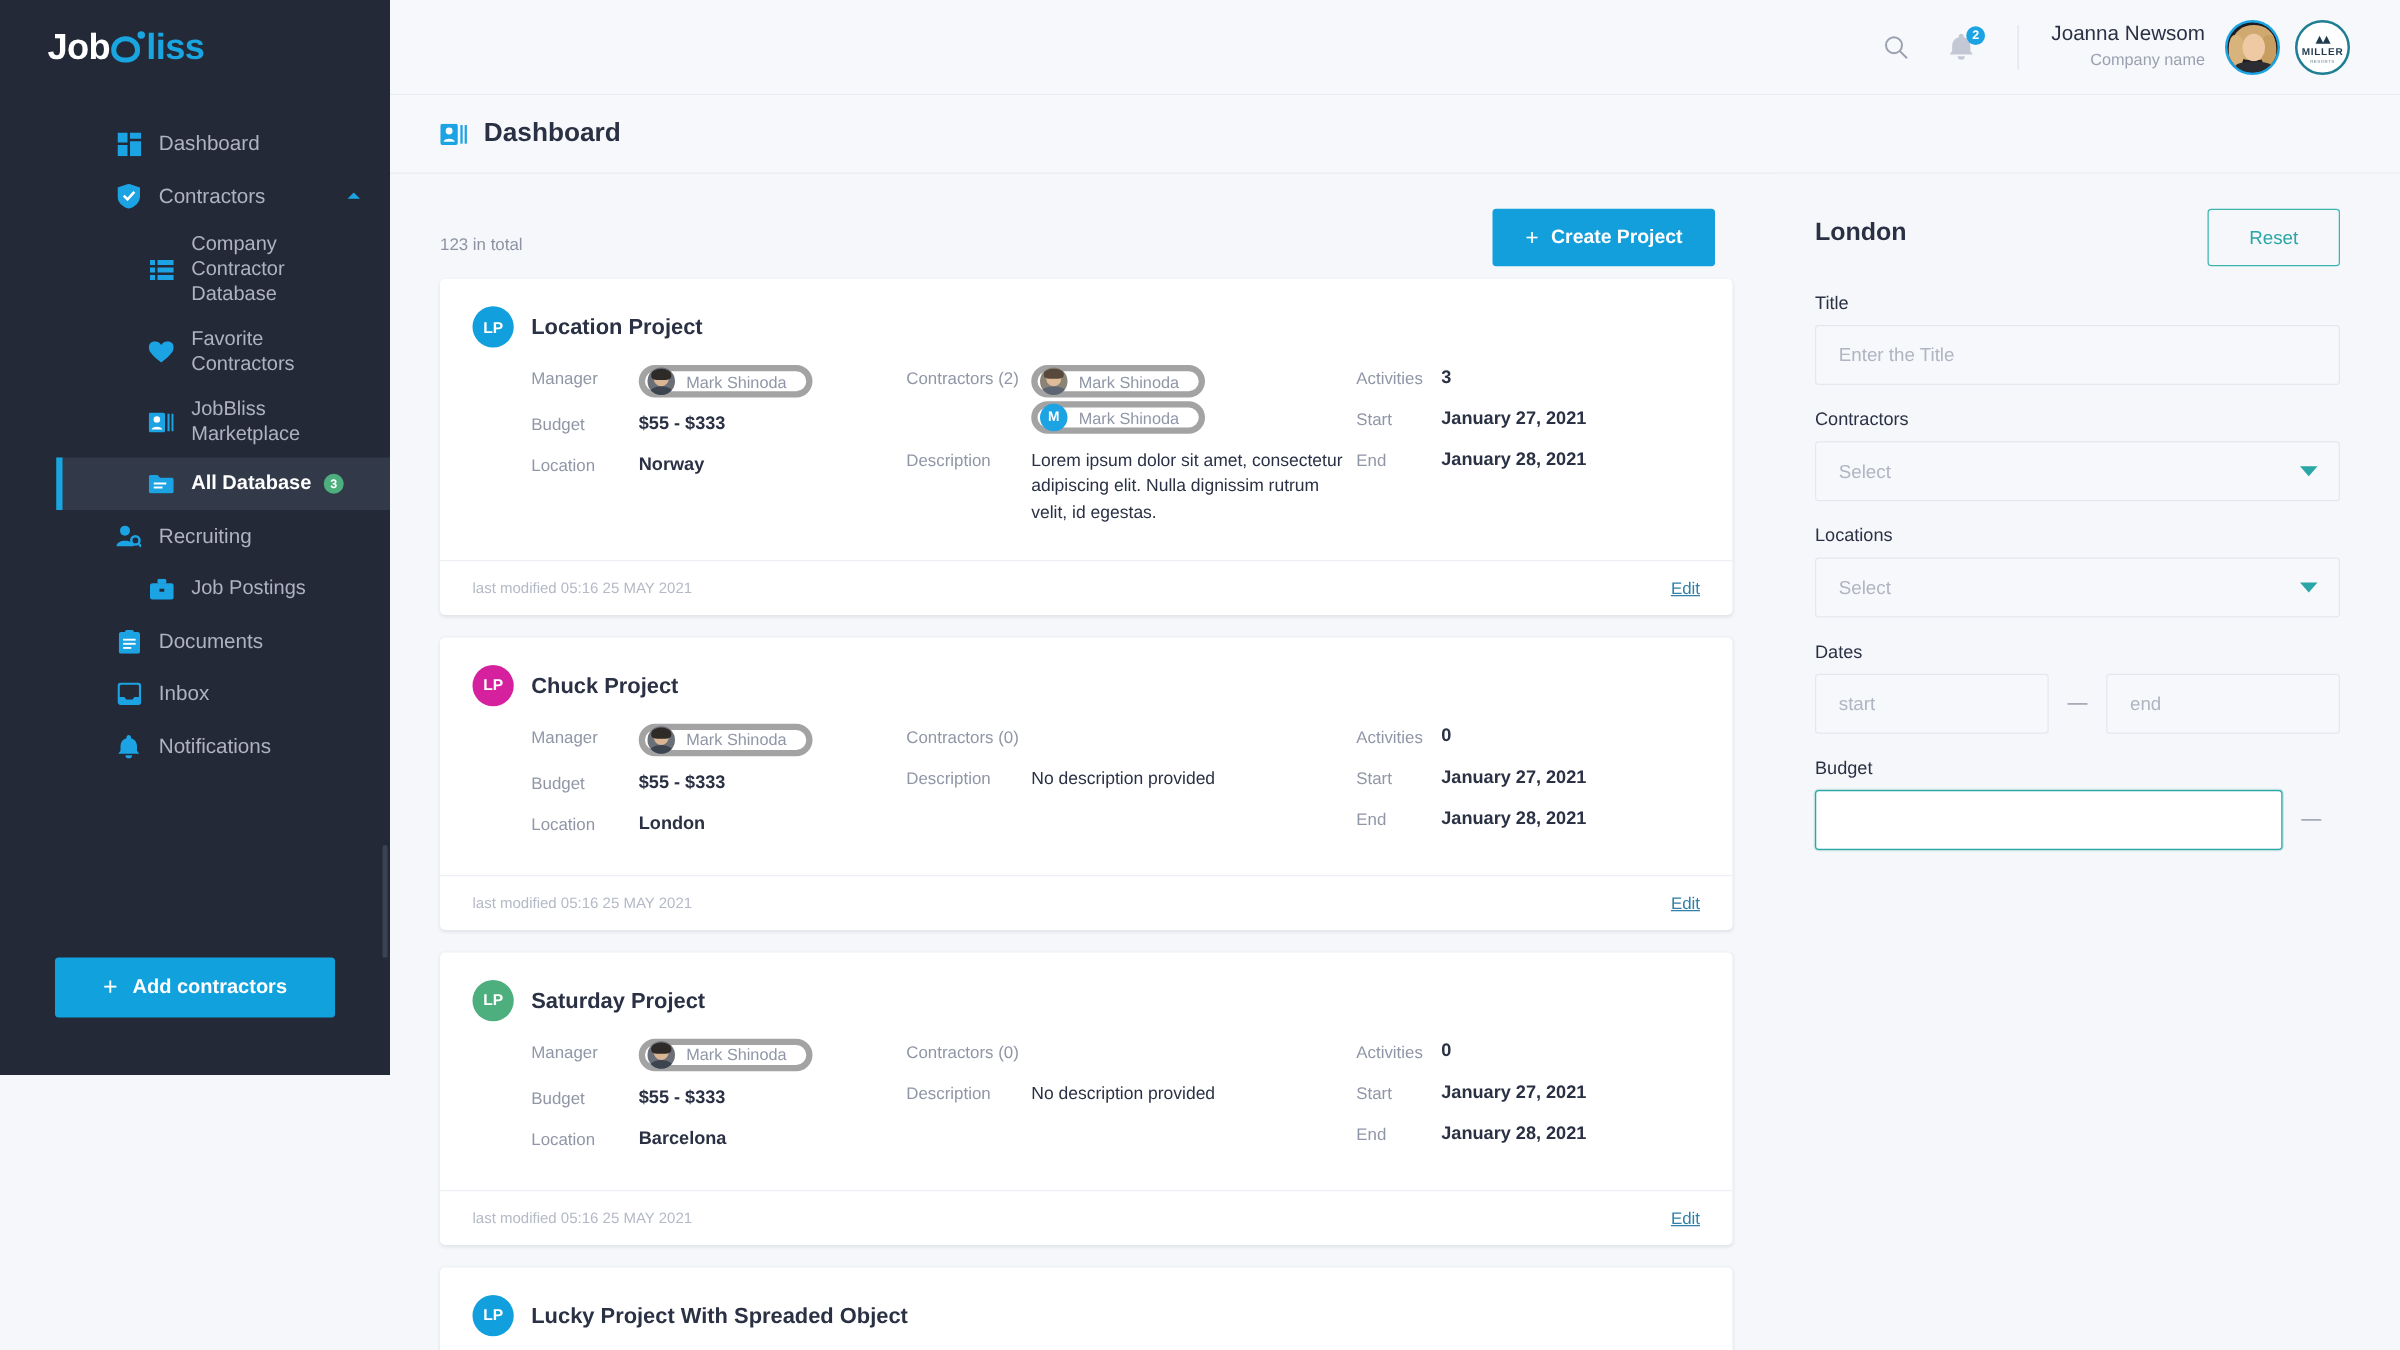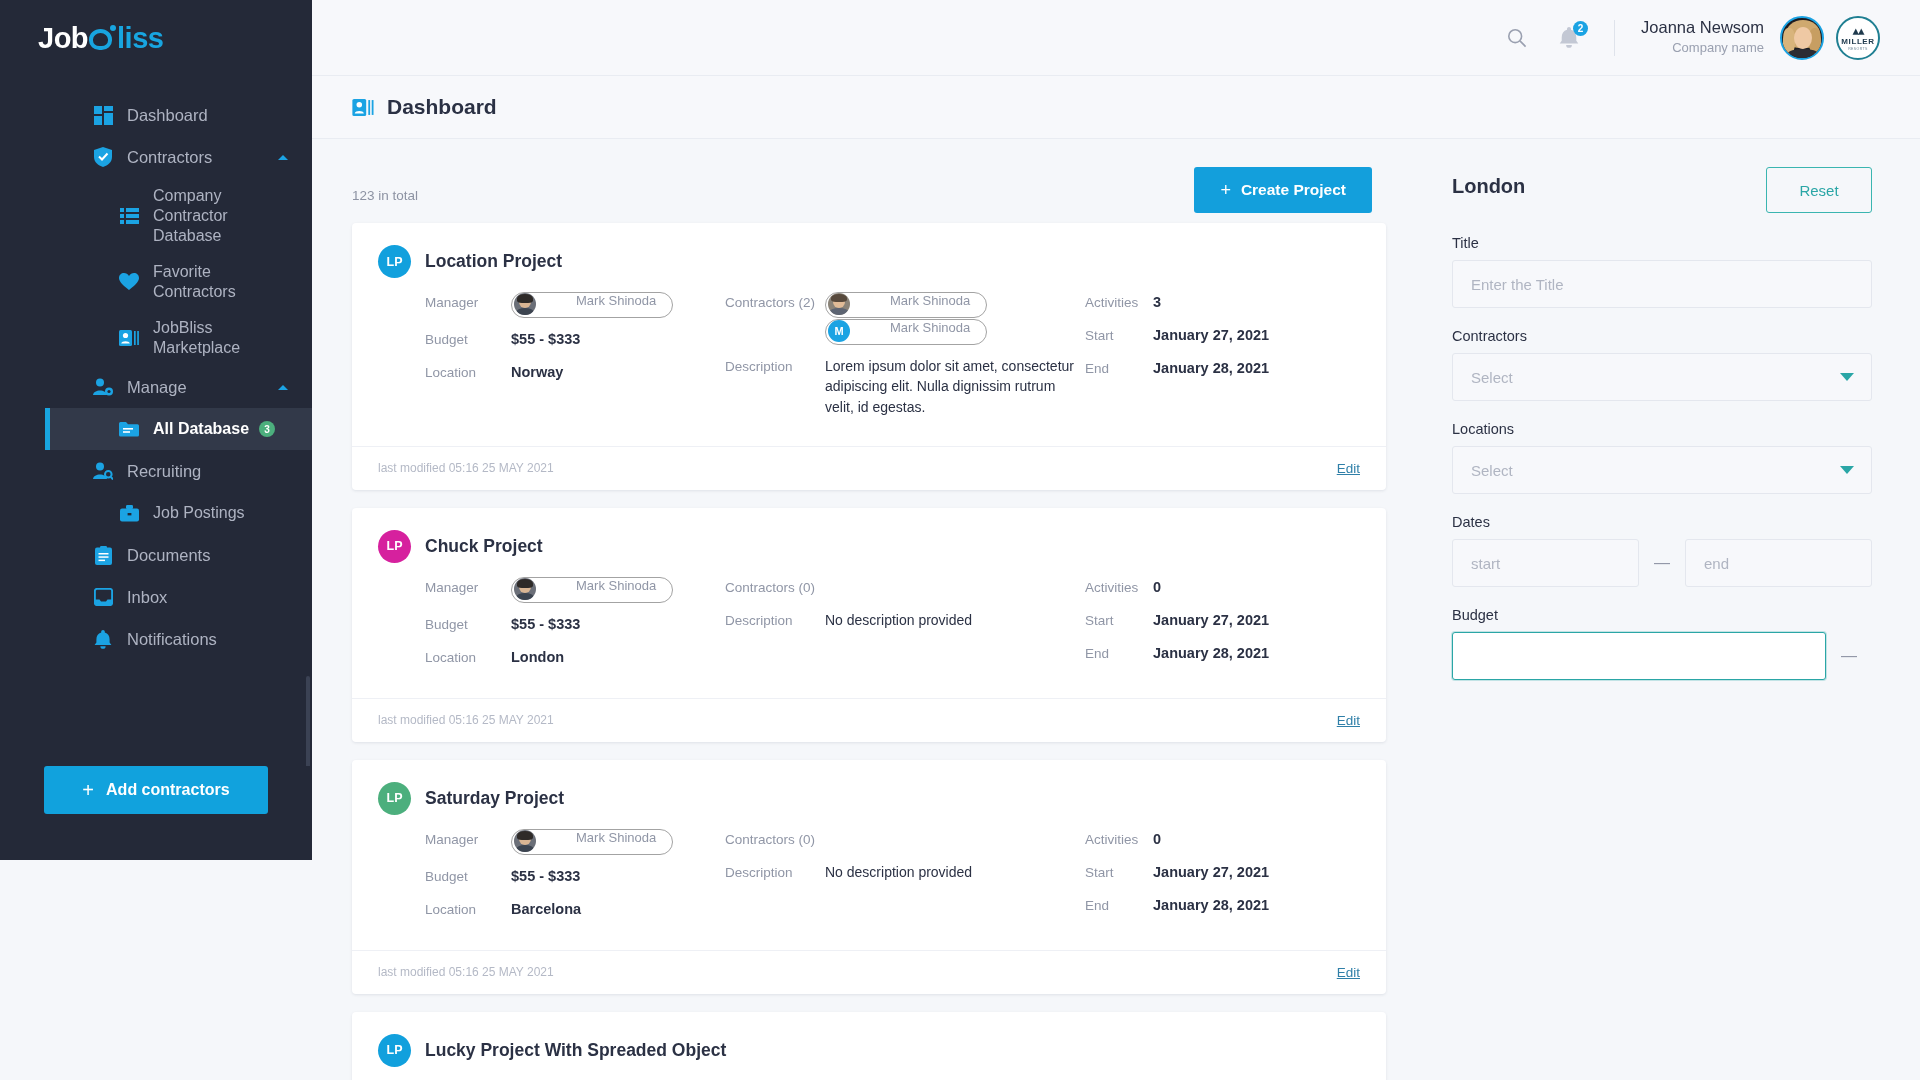--- a/index.html
+++ b/index.html
@@ -131,22 +131,22 @@
   .col-c { width: 275px; flex: 0 0 275px; }
   .frow { display: flex; align-items: flex-start; margin-bottom: 11px; min-height: 22px; }
   .fkey { font-size: 13.5px; color: #9096a6; flex: 0 0 86px; padding-top: 3px; }
   .col-b .fkey { flex: 0 0 100px; }
   .col-c .fkey { flex: 0 0 68px; }
   .fval { font-size: 14.5px; color: #2b3144; font-weight: 700; padding-top: 2px; }
   .desc { font-size: 14px; color: #2b3144; line-height: 1.45; max-width: 300px; font-weight: 400; }
   .desc.none { font-weight: 400; }
 
   .chip {
-    display: inline-flex; border: 1px solid #a3a3a3; border-radius: 14px;
-    height: 26px; padding: 0 16px 0 2px; margin-right: 10px; background: #fff; gap: 31px;
+    display: inline-flex; align-items: center; border: 5px solid #a3a3a3; border-radius: 14px;
+    height: 26px; padding: 0 16px 0 2px; margin-right: 10px; background: #fff;
   }
   .chip-av { width: 22px; height: 22px; border-radius: 50%; margin-right: 9px; flex: 0 0 22px; position: relative; overflow: hidden; }
   .chip-av.photo { background: #6b6f78; }
   .chip-av.photo .p-head { position: absolute; left: 5px; top: 3px; width: 12px; height: 12px; border-radius: 50%; background: #d9b593; }
   .chip-av.photo .p-hair { position: absolute; left: 3px; top: 1px; width: 16px; height: 9px; border-radius: 50% 50% 30% 30%; background: #2e2a28; }
   .chip-av.photo .p-body { position: absolute; left: 2px; bottom: -2px; width: 18px; height: 9px; border-radius: 50% 50% 0 0; background: #3c4450; }
   .chip-av.photo2 { background: #8a8378; }
   .chip-av.photo2 .p-head { position: absolute; left: 5px; top: 3px; width: 12px; height: 12px; border-radius: 50%; background: #e0bb97; }
   .chip-av.photo2 .p-hair { position: absolute; left: 3px; top: 1px; width: 16px; height: 8px; border-radius: 50% 50% 30% 30%; background: #57493c; }
   .chip-av.photo2 .p-body { position: absolute; left: 1px; bottom: -2px; width: 20px; height: 9px; border-radius: 50% 50% 0 0; background: #5d6472; }
@@ -260,36 +260,20 @@
               <rect x="0" y="0" width="13" height="16" rx="1.5" fill="#1ba3e3"></rect>
               <circle cx="6.5" cy="5.5" r="2.6" fill="#fff"></circle>
               <path d="M2.2 13.6 C2.8 10.6 10.2 10.6 10.8 13.6 Z" fill="#fff"></path>
               <rect x="15" y="1" width="1.7" height="14" fill="#1ba3e3"></rect>
               <rect x="18.2" y="1" width="1.7" height="14" fill="#1ba3e3"></rect>
             </svg>
         </span>
         <span class="nav-label">JobBliss Marketplace</span>
       </div>
 
-      <div class="nav-item">
-        <span class="nav-icon">
-          <svg width="20" height="18" viewBox="0 0 20 18">
-              <circle cx="7" cy="4.5" r="4" fill="#1ba3e3"></circle>
-              <path d="M0 17 C0.5 11 13.5 11 14 17 Z" fill="#1ba3e3"></path>
-              <circle cx="16" cy="13.5" r="4" fill="#1ba3e3"></circle>
-              <circle cx="16" cy="13.5" r="1.6" fill="#242938"></circle>
-            </svg>
-        </span>
-        <span class="nav-label">Manage</span>
-        <span class="chev">
-          <svg width="14" height="14" viewBox="0 0 14 14">
-              <path d="M2 9 L7 4 L12 9 Z" fill="#1ba3e3"></path>
-            </svg>
-        </span>
-      </div>
 
       <div class="nav-item sub active">
         <span class="nav-icon">
           <svg width="20" height="16" viewBox="0 0 20 16">
               <path d="M0 2.5 A1.5 1.5 0 0 1 1.5 1 H7 L9 3.2 H18.5 A1.5 1.5 0 0 1 20 4.7 V14 A1.5 1.5 0 0 1 18.5 15.5 H1.5 A1.5 1.5 0 0 1 0 14 Z" fill="#1ba3e3"></path>
               <rect x="4" y="7" width="10" height="1.6" fill="#fff"></rect>
               <rect x="4" y="10.2" width="7" height="1.6" fill="#fff"></rect>
             </svg>
         </span>
         <span class="nav-label">All Database</span>

